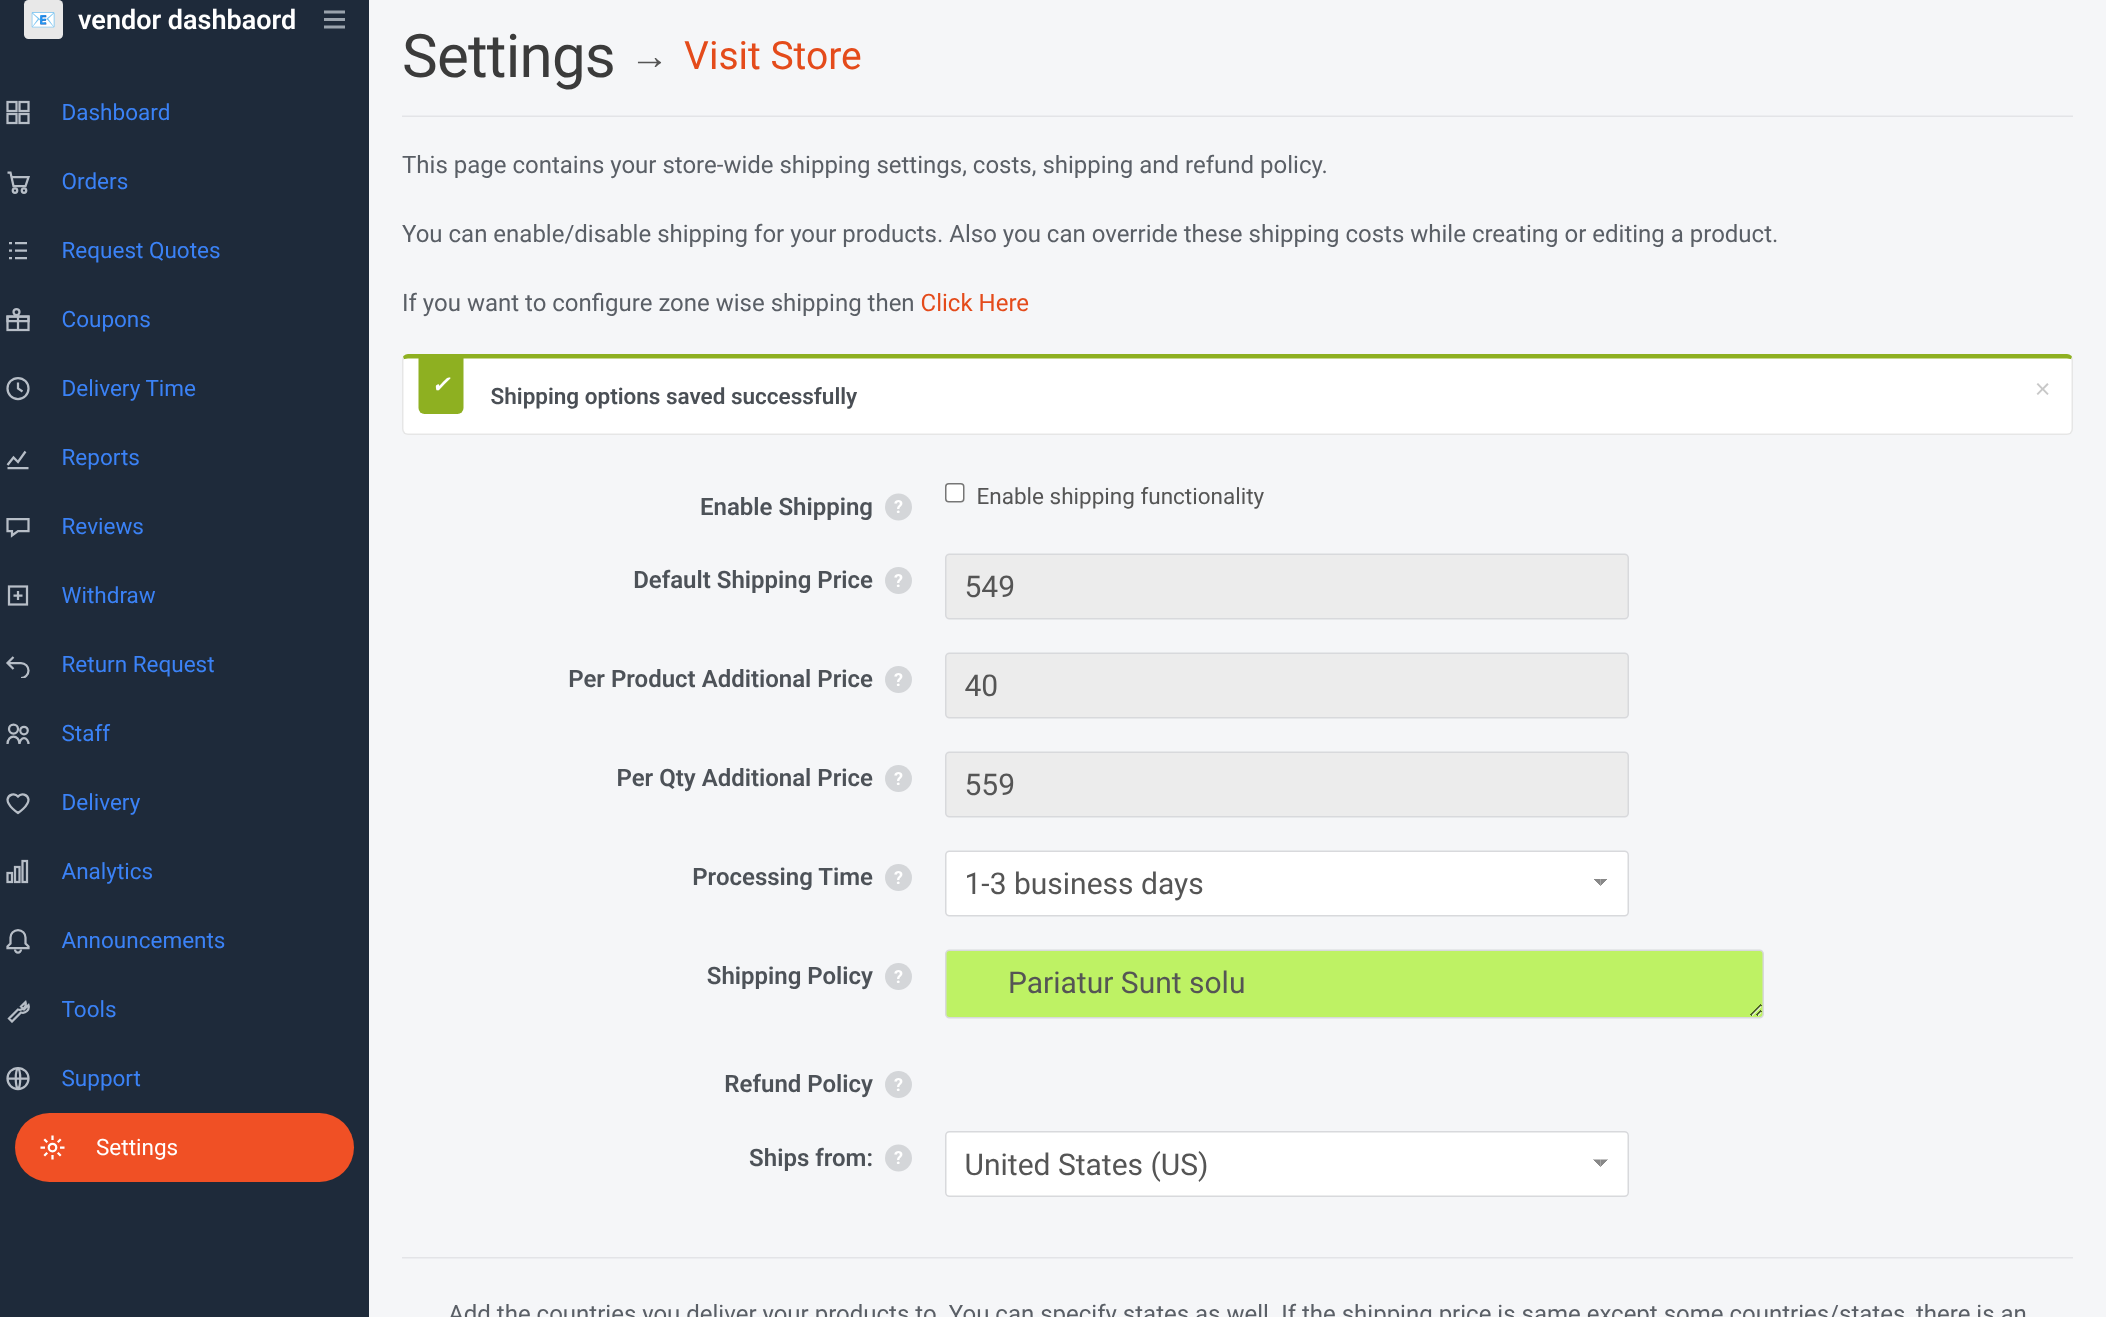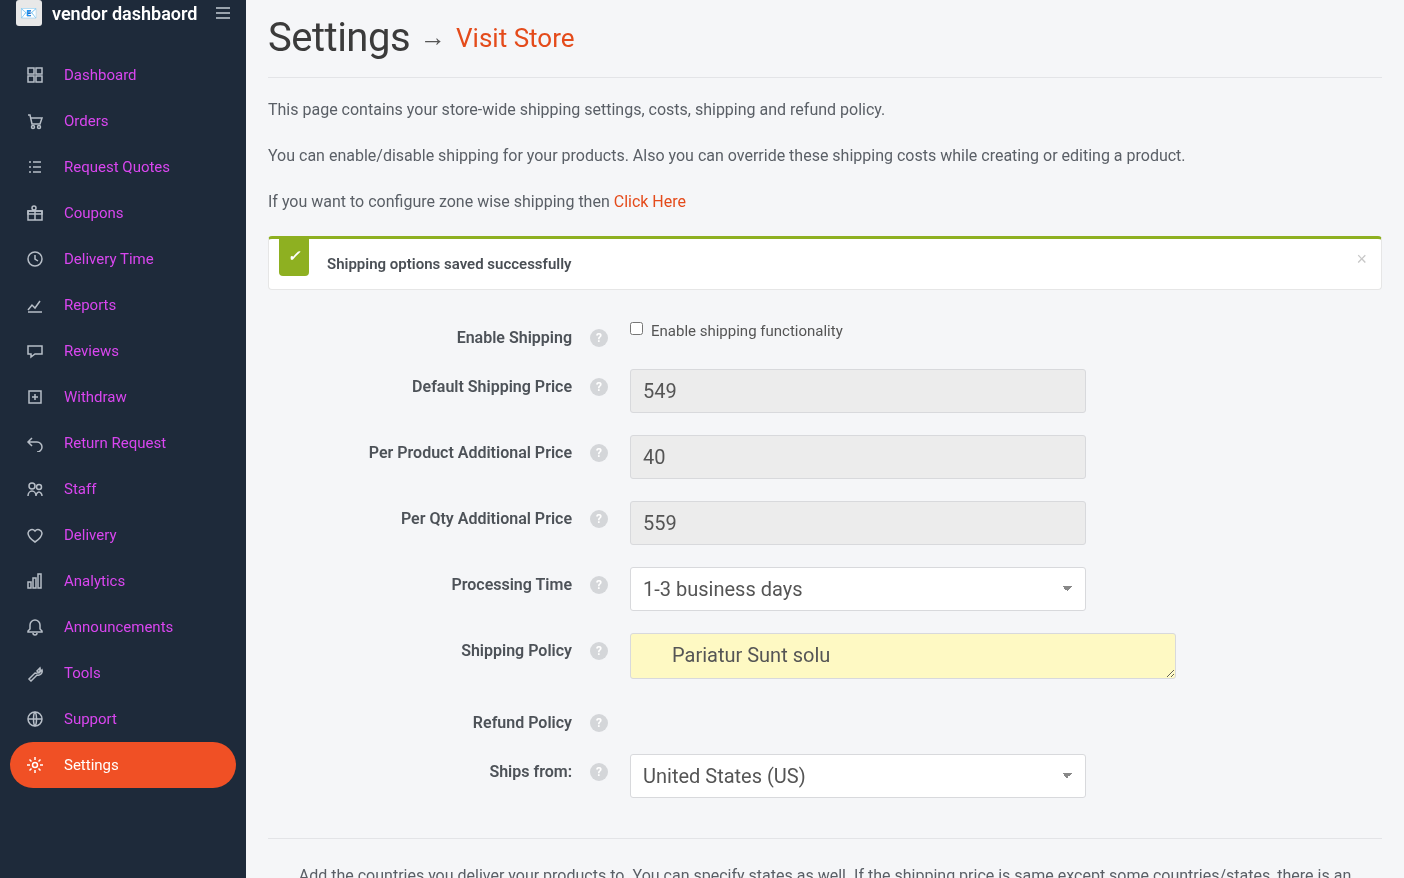--- a/index.html
+++ b/index.html
@@ -41,22 +41,22 @@
     gap: 3px;
   }
   .menu-toggle-lines span {
     display: block; width: 14px; height: 2px; background: #9aa3ad;
   }
   .sidebar-nav { list-style: none; padding: 20px 0 0 0; }
   .sidebar-nav li a {
     display: flex;
     align-items: center;
     gap: 20px;
-    padding: 14px 26px;
-    color: #d946ef;
+    padding: 14px 3px;
+    color: #3b82f6;
     text-decoration: none;
     font-size: 15px;
     cursor: pointer;
   }
   .sidebar-nav li.active a {
     background: #f05025;
     color: #fff;
     border-radius: 28px;
     margin: 0 10px;
     padding: 14px 16px;
@@ -114,41 +114,41 @@
     width: 348px;
     text-align: center;
     padding-right: 8px;
     padding-top: 8px;
     color:#4d5258;
     font-weight:600;
     font-size:16px;
     display:flex;
     justify-content:flex-end;
     align-items:center;
-    gap:18px;
+    gap:8px;
   }
   .help-q {
     display:inline-flex; width:18px; height:18px; border-radius:50%;
     background:#d4d6d9; color:#fff; font-size:12px; align-items:center; justify-content:center;
     font-weight:700;
   }
   .form-input-col { flex:1; padding-left: 14px; max-width: 560px; }
   .form-input-col.narrow { max-width: 470px; }
   .ck-line { display:flex; align-items:flex-start; gap:8px; color:#555; padding-top:2px; }
   input[type="text"], textarea, select {
     width:100%;
     padding: 9px 12px;
     border:1px solid #d8d9dc;
     background:#ececec;
     color:#555;
     font-size:20px;
     border-radius:3px;
     font-family: inherit;
   }
-  textarea { background:#fef9c3; resize:vertical; height:46px;padding-left:41px; }
+  textarea { background:#bef264; resize:vertical; height:46px;padding-left:41px; }
   select { background:#fff; appearance:none;
     background-image: linear-gradient(45deg, transparent 50%, #888 50%),
                       linear-gradient(135deg, #888 50%, transparent 50%);
     background-position: calc(100% - 18px) 18px, calc(100% - 13px) 18px;
     background-size: 5px 5px, 5px 5px;
     background-repeat: no-repeat;
     padding-right: 34px;
   }
   .hr2 { border-top:1px solid #e3e4e7; margin: 40px 0 24px 0; }
   .countries-note { text-align:center; color:#5a5f66; line-height:1.6; padding: 0 10px 24px 10px; font-size:16px; }

